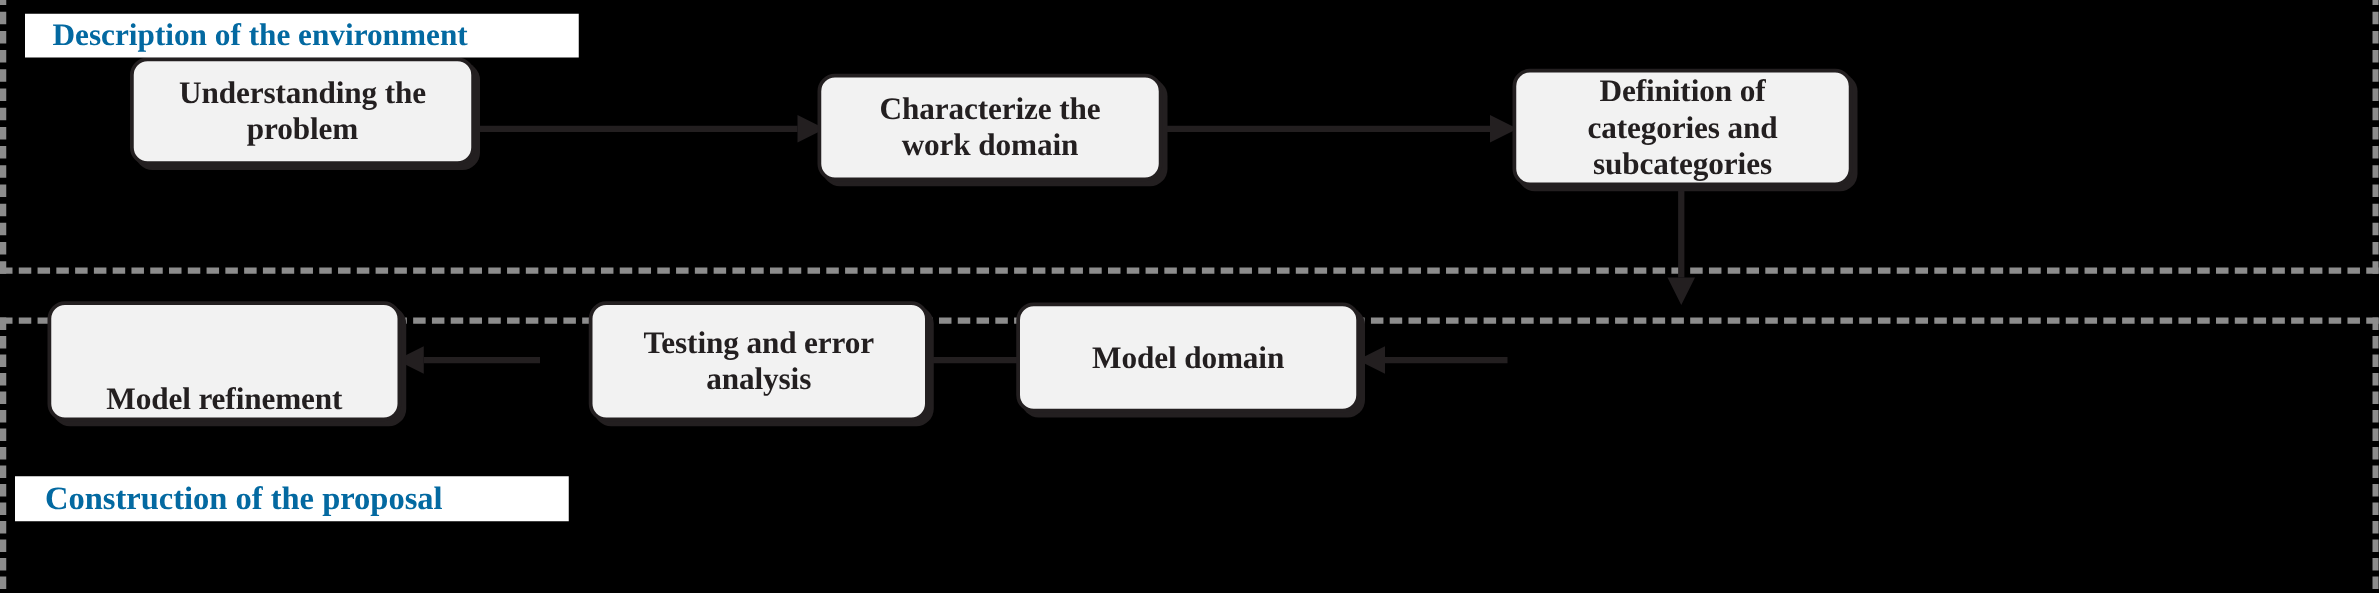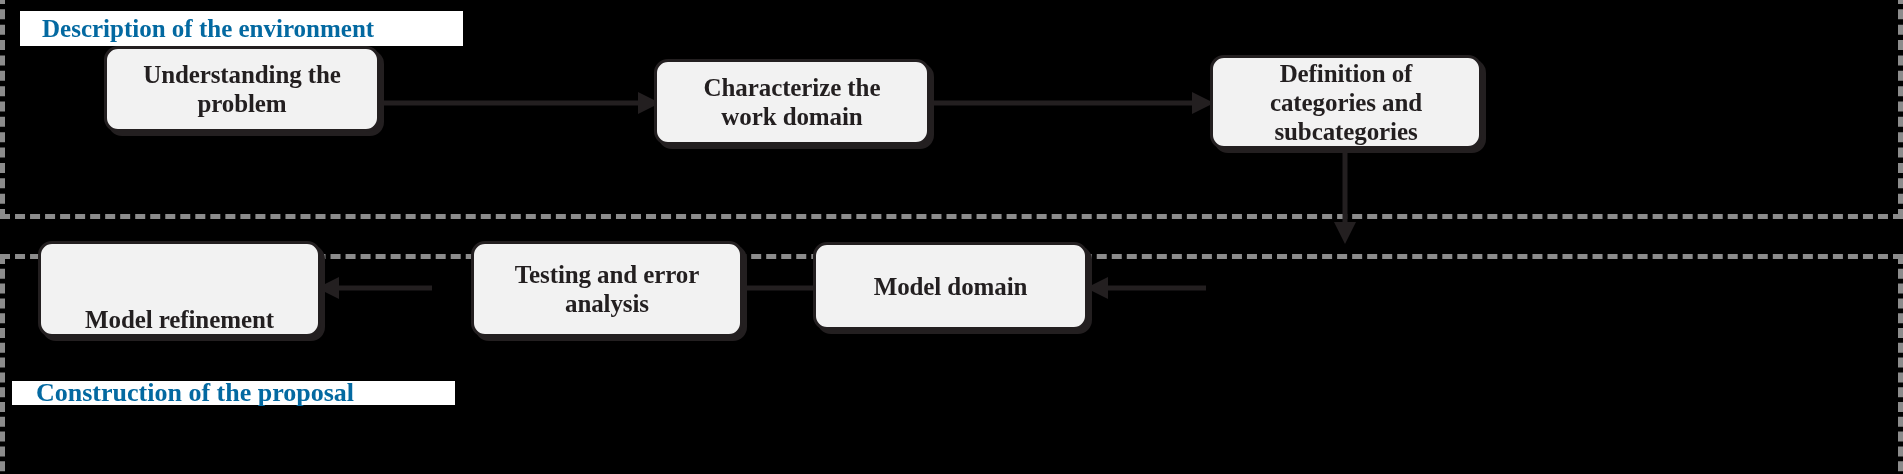--- a/index.html
+++ b/index.html
@@ -30,21 +30,21 @@
     display:flex;
     align-items:center;
     z-index:6;
     white-space:nowrap;
   }
   #label-top{
     left:20px;top:11px;width:443px;height:35px;
     font-size:25px;padding-left:22px;box-sizing:border-box;
   }
   #label-bottom{
-    left:12px;top:381px;width:443px;height:24px;
+    left:12px;top:381px;width:443px;height:36px;
     font-size:26px;padding-left:24px;box-sizing:border-box;
   }
 
   
   .node{
     position:absolute;
     background:#f2f2f2;
     border:3px solid #231f20;
     border-radius:14px;
     box-sizing:border-box;

